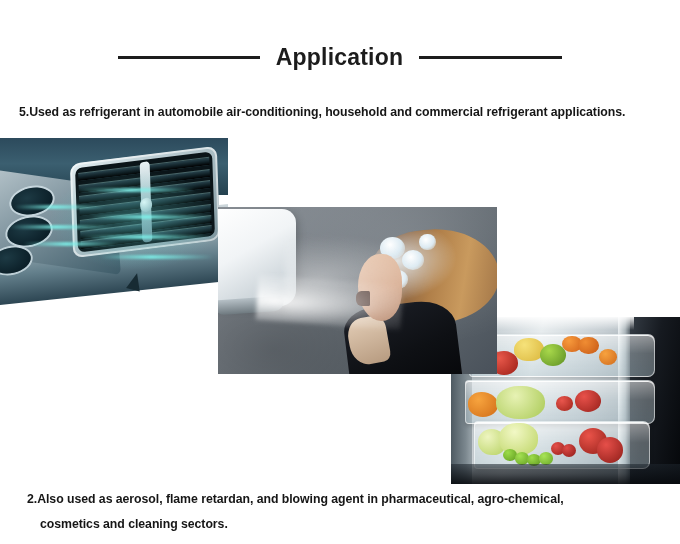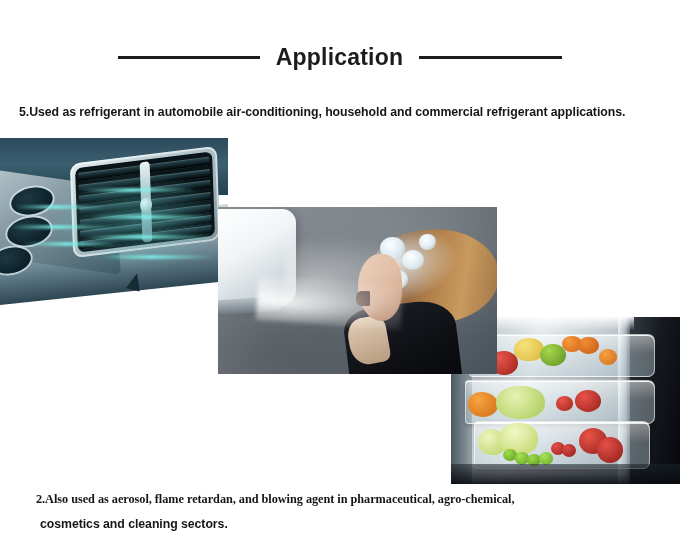--- a/index.html
+++ b/index.html
@@ -43,21 +43,21 @@
   
   .copy {
     position: absolute;
     font-size: 12.3px;
     font-weight: bold;
     color: #161616;
     letter-spacing: -0.05px;
     white-space: nowrap;
   }
   .copy-top   { left: 19px; top: 105px; }
-  .copy-bot-1 { left: 36px; top: 492px; font-family: Liberation Serif, serif; }
+  .copy-bot-1 { left: 27px; top: 492px; }
   .copy-bot-2 { left: 40px; top: 517px; }
 
   
   .photo {
     position: absolute;
     overflow: hidden;
   }
 
   
   .photo-car {

